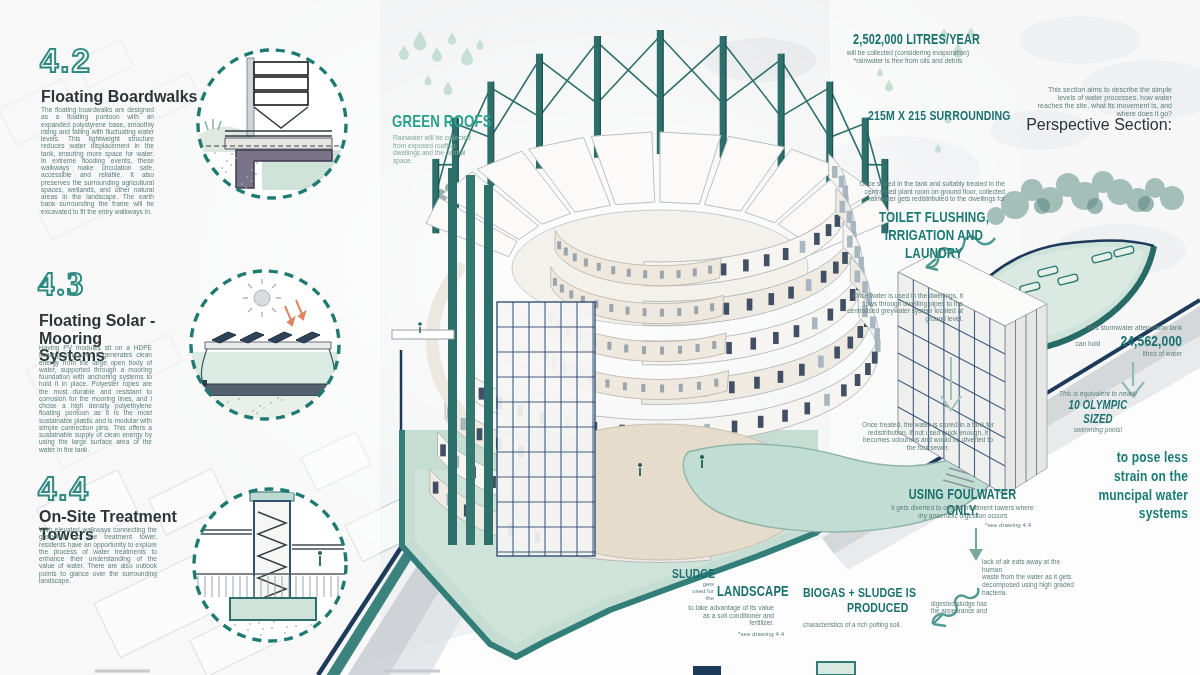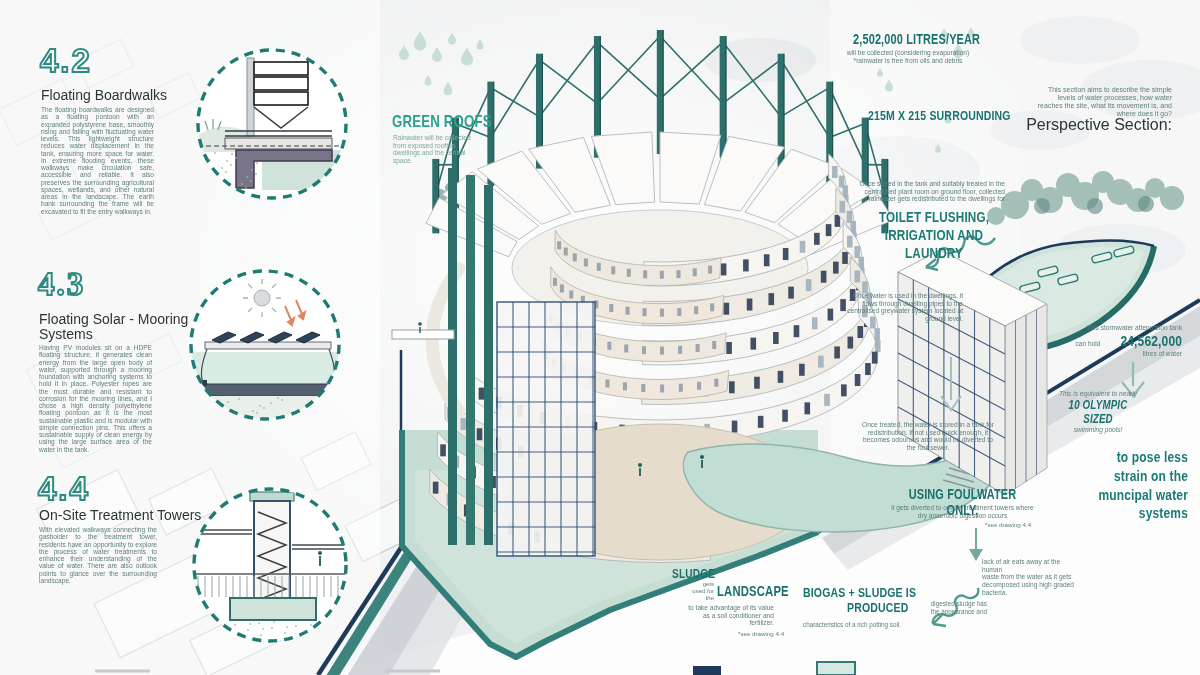--- a/index.html
+++ b/index.html
@@ -2,21 +2,21 @@
 <html><head>
 <meta charset="utf-8">
 <style>
   html,body{margin:0;padding:0;background:#ffffff;}
   #board{position:relative;width:1200px;height:675px;overflow:hidden;background:#f0f1f2;
          font-family:"Liberation Sans", sans-serif;}
   #art{position:absolute;left:0;top:0;}
   .txt{position:absolute;}
   .num{font-size:33px;font-weight:800;color:transparent;-webkit-text-stroke:2px #2f8b82;
        letter-spacing:2px;line-height:1;}
-  .stitle{font-size:14px;font-weight:normal;color:#2a3538;line-height:1.1;}
+  .stitle{font-size:16px;font-weight:bold;color:#2a3538;line-height:1.1;}
   .body{font-size:6.6px;line-height:1.1;color:#5c7f7d;text-align:justify;}
   .small{font-size:6.6px;line-height:1.16;color:#5c7f7d;}
   .pl{white-space:pre-line;}
   .cond{font-weight:bold;letter-spacing:.2px;}
   .cxL{transform:scaleX(.78);transform-origin:0 50%;}
   .cxC{transform:scaleX(.78);transform-origin:50% 50%;}
   .teal{color:#19716d;}
   .tr{text-align:right;}
   .tc{text-align:center;}
   .note{font-size:6.2px;color:#5c7f7d;}
@@ -752,19 +752,19 @@
 used for
 the</span>
   <span class="cond teal" style="font-size:14.5px;display:inline-block;transform:scaleX(.78);transform-origin:0 0;">LANDSCAPE</span>
 </div>
 <div class="txt small pl tr" style="left:672px;top:604px;width:102px;">to take advantage of its value
 as a soil conditioner and
 fertilizer.</div>
 <div class="txt note" style="left:738px;top:630px;">*see drawing 4.4</div>
 
 <div class="txt cond cxL teal" style="left:803px;top:585px;font-size:13.5px;">BIOGAS + SLUDGE IS</div>
-<div class="txt" style="left:803px;top:600px;display:flex;gap:5px;align-items:center;padding-left:44px;">
+<div class="txt" style="left:803px;top:600px;display:flex;gap:5px;align-items:flex-start;padding-left:44px;">
   <span class="cond teal" style="font-size:13.5px;display:inline-block;transform:scaleX(.78);transform-origin:0 0;">PRODUCED</span>
   <span class="pl" style="font-size:6.3px;line-height:1.18;color:#5c7f7d;display:inline-block;">digested sludge has
 the appearance and</span>
 </div>
 <div class="txt" style="left:803px;top:621px;font-size:6.3px;color:#5c7f7d;">characteristics of a rich potting soil.</div>
 </div>
 
 </body></html>

